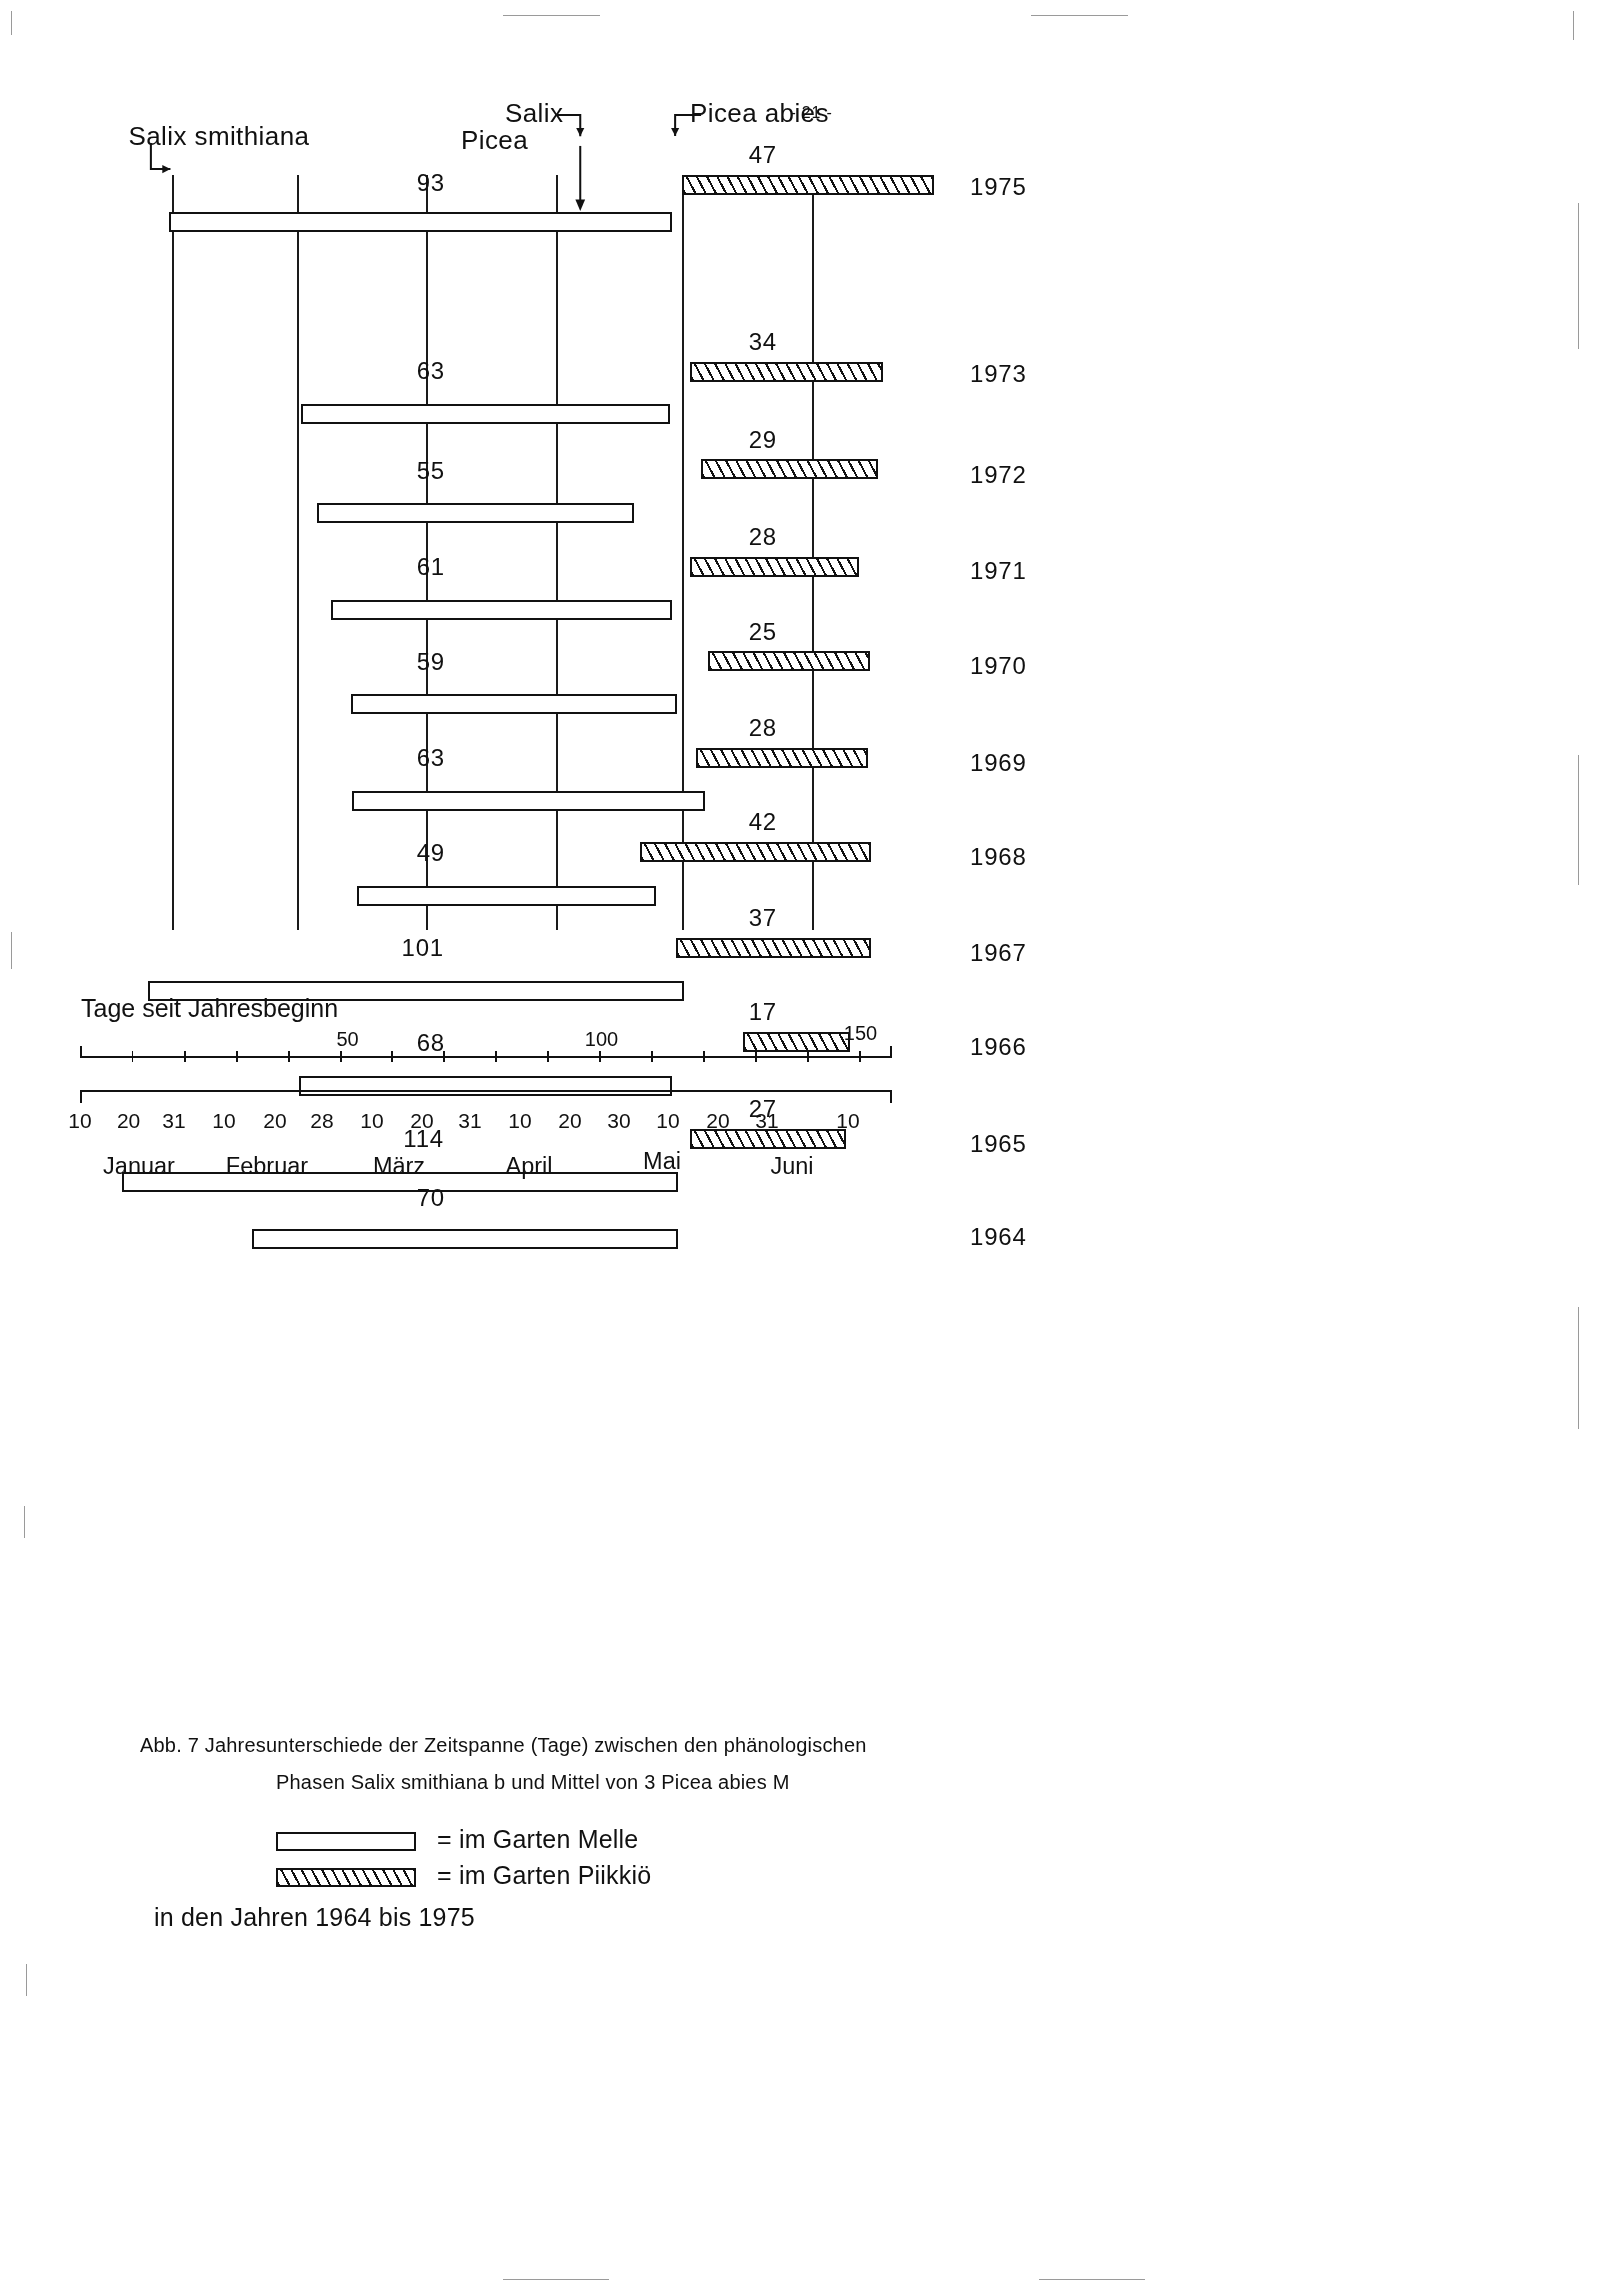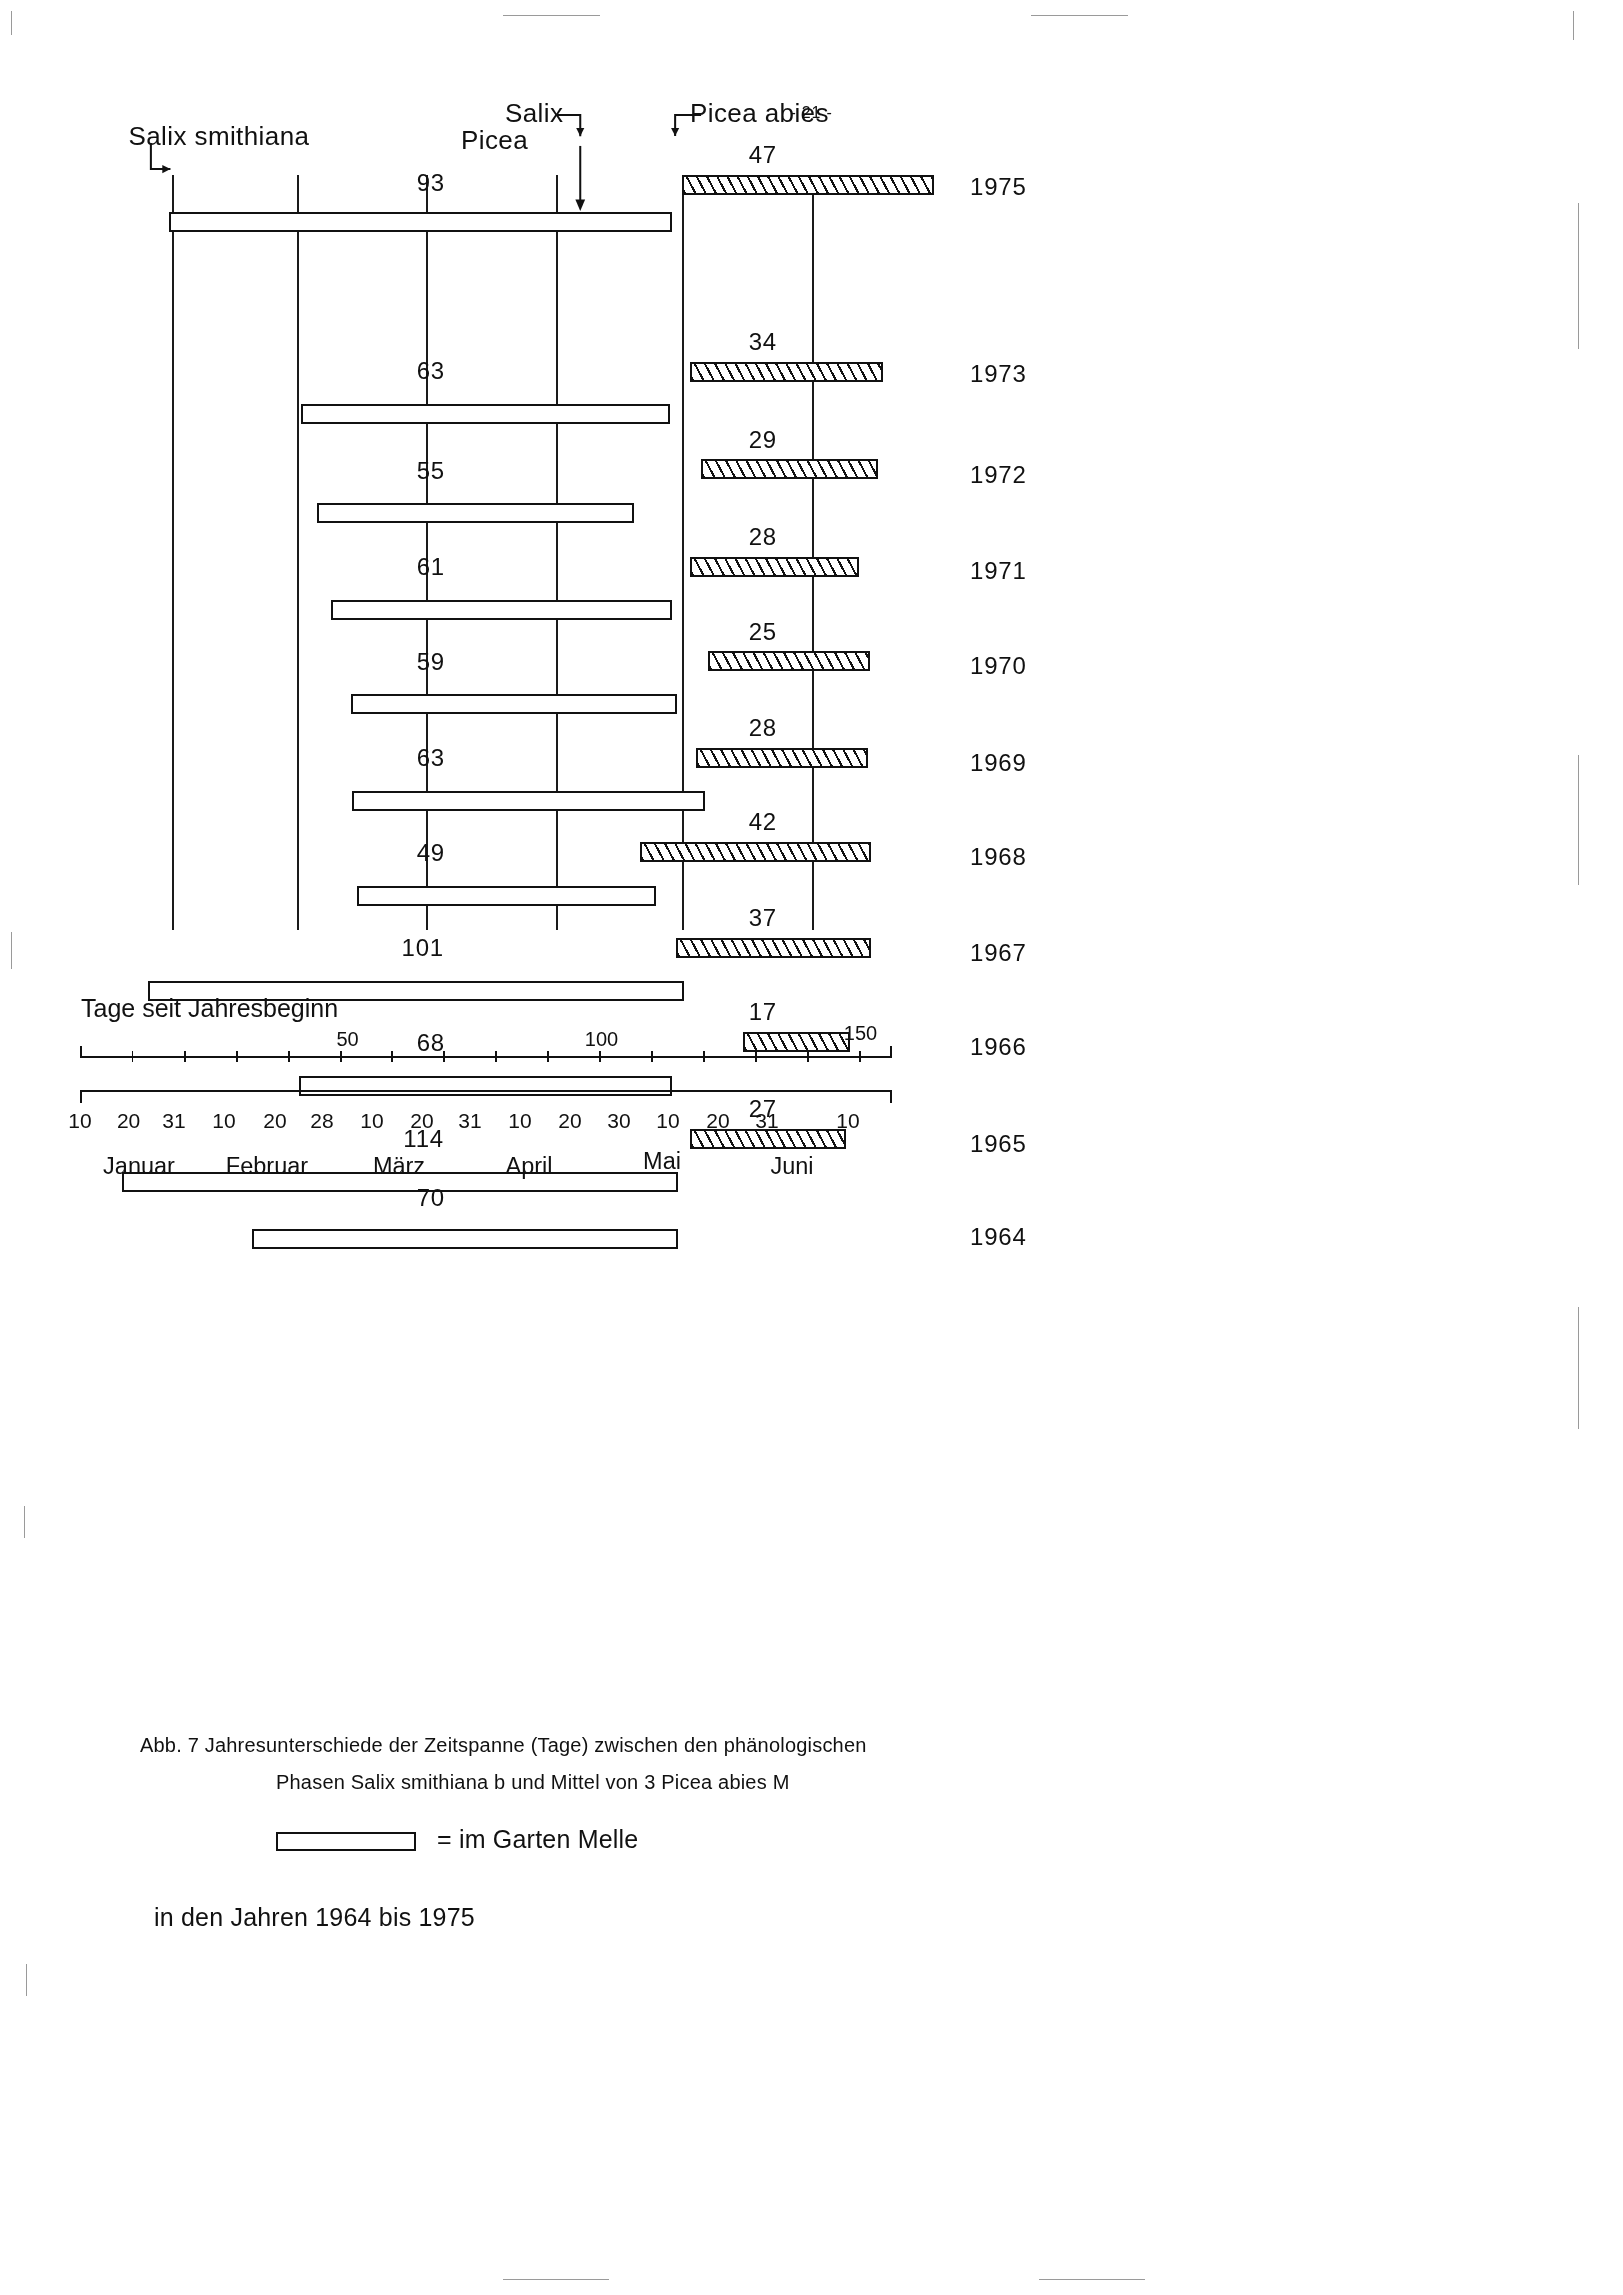--- a/index.html
+++ b/index.html
@@ -409,17 +409,21 @@
   <div id="caption">
     <div class="cap-line">Abb. 7  Jahresunterschiede der Zeitspanne (Tage) zwischen den phänologischen</div>
     <div class="cap-line cap-indent">Phasen Salix smithiana b und Mittel von 3 Picea abies M</div>
   </div>
 
   <div id="legend">
     <div class="legend-row">
       <div class="legend-swatch melle"></div>
       <div class="legend-text">= im Garten Melle</div>
     </div>
+    <div class="legend-row">
+      <div class="legend-swatch piikkio"></div>
+      <div class="legend-text">= im Garten Piikkiö</div>
+    </div>
     <div class="legend-note">in den Jahren 1964 bis 1975</div>
   </div>
 
 </div>
 
 
 </body></html>

